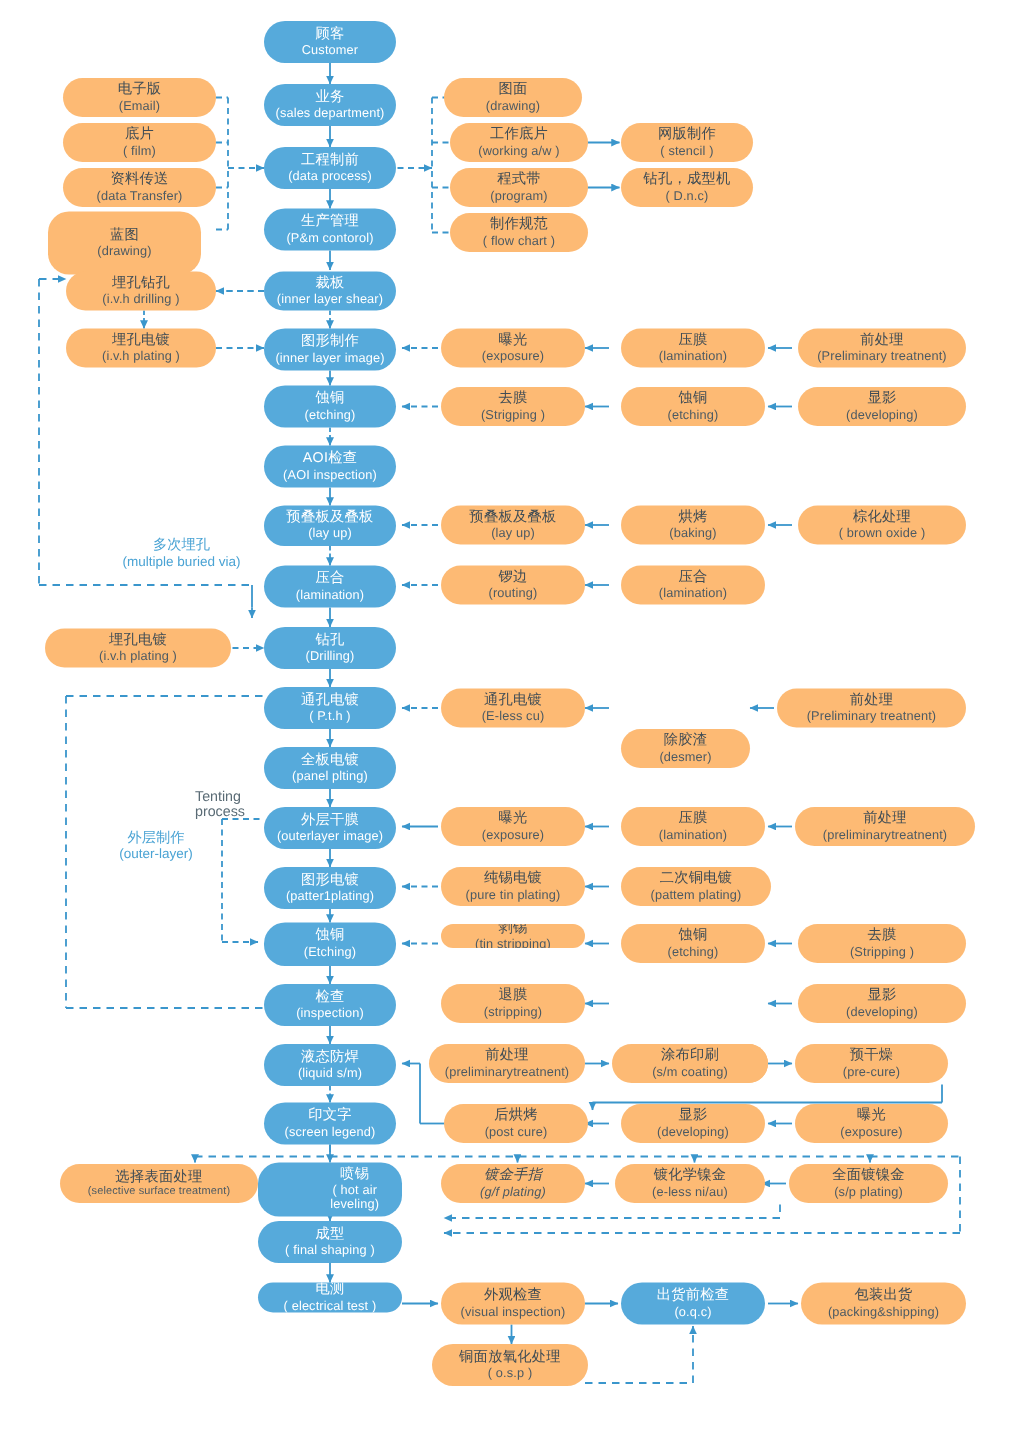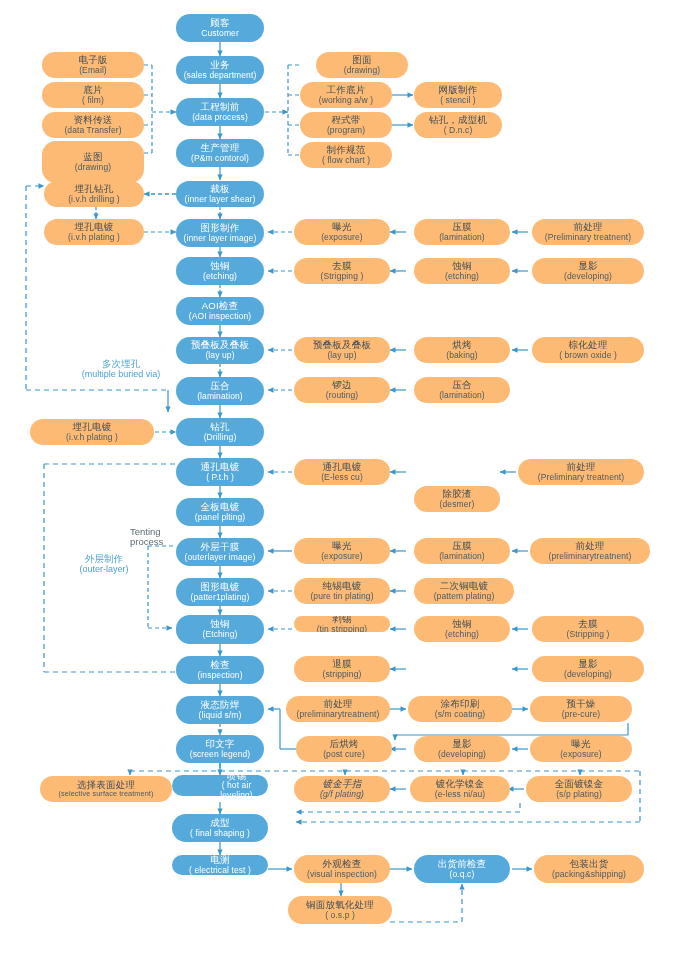--- a/index.html
+++ b/index.html
@@ -226,26 +226,26 @@
     <span class="en">(Email)</span>
   </div>
   <div class="node sec" style="left:42px; top:82px; width:102px; height:26px;">
     <span class="cn">底片</span>
     <span class="en">( film)</span>
   </div>
   <div class="node sec" style="left:42px; top:112px; width:102px; height:26px;">
     <span class="cn">资料传送</span>
     <span class="en">(data Transfer)</span>
   </div>
-  <div class="node sec" style="left:42px; top:141px; width:102px; height:42px;">
+  <div class="node sec" style="left:32px; top:141px; width:102px; height:42px;">
     <span class="cn">蓝图</span>
     <span class="en">(drawing)</span>
   </div>
 
-  <div class="node sec" style="left:316px; top:52px; width:92px; height:26px;">
+  <div class="node sec" style="left:296px; top:52px; width:92px; height:26px;">
     <span class="cn">图面</span>
     <span class="en">(drawing)</span>
   </div>
   <div class="node sec" style="left:300px; top:82px; width:92px; height:26px;">
     <span class="cn">工作底片</span>
     <span class="en">(working a/w )</span>
   </div>
   <div class="node sec" style="left:300px; top:112px; width:92px; height:26px;">
     <span class="cn">程式带</span>
     <span class="en">(program)</span>
@@ -325,21 +325,21 @@
     <span class="en">(inspection)</span>
   </div>
   <div class="node main" style="left:176px; top:696px; width:88px; height:28px;">
     <span class="cn">液态防焊</span>
     <span class="en">(liquid s/m)</span>
   </div>
   <div class="node main" style="left:176px; top:735px; width:88px; height:28px;">
     <span class="cn">印文字</span>
     <span class="en">(screen legend)</span>
   </div>
-  <div class="node main" style="left:172px; top:775px; width:96px; height:21px;padding-left:33px;">
+  <div class="node main" style="left:172px; top:775px; width:96px; height:36px;padding-left:33px;">
     <span class="cn">喷锡</span>
     <span class="en">( hot air leveling)</span>
   </div>
   <div class="node main" style="left:172px; top:814px; width:96px; height:28px;text-align:right;">
     <span class="cn">成型</span>
     <span class="en">( final shaping )</span>
   </div>
   <div class="node main" style="left:172px; top:855px; width:96px; height:20px;">
     <span class="cn">电测</span>
     <span class="en">( electrical  test )</span>

